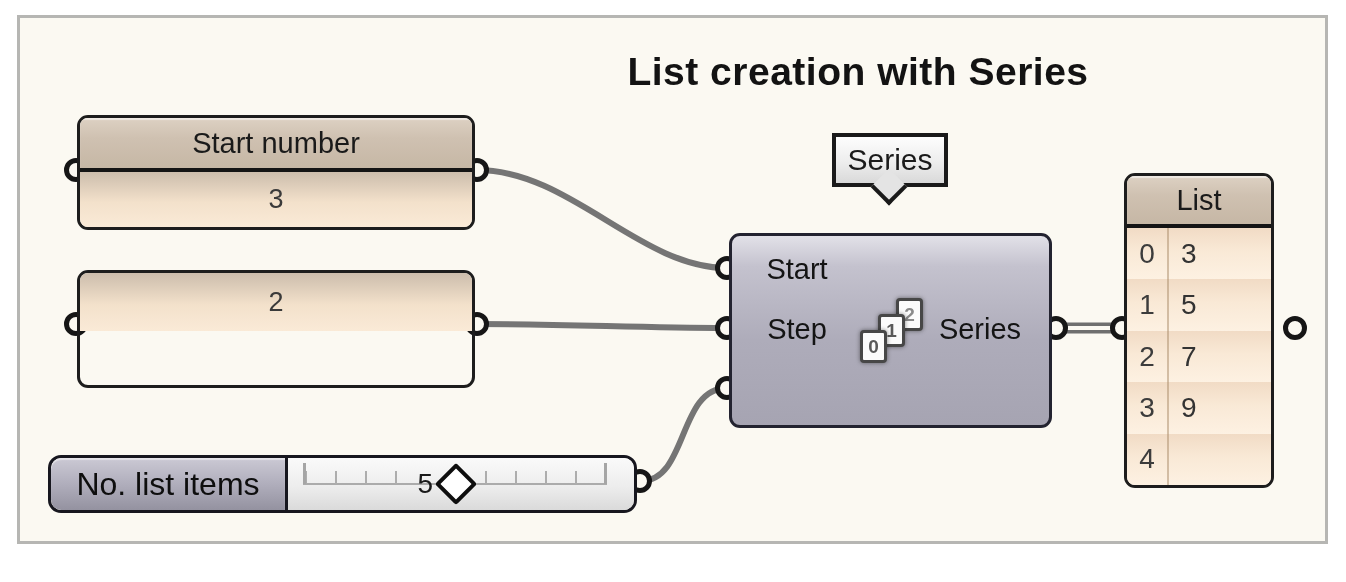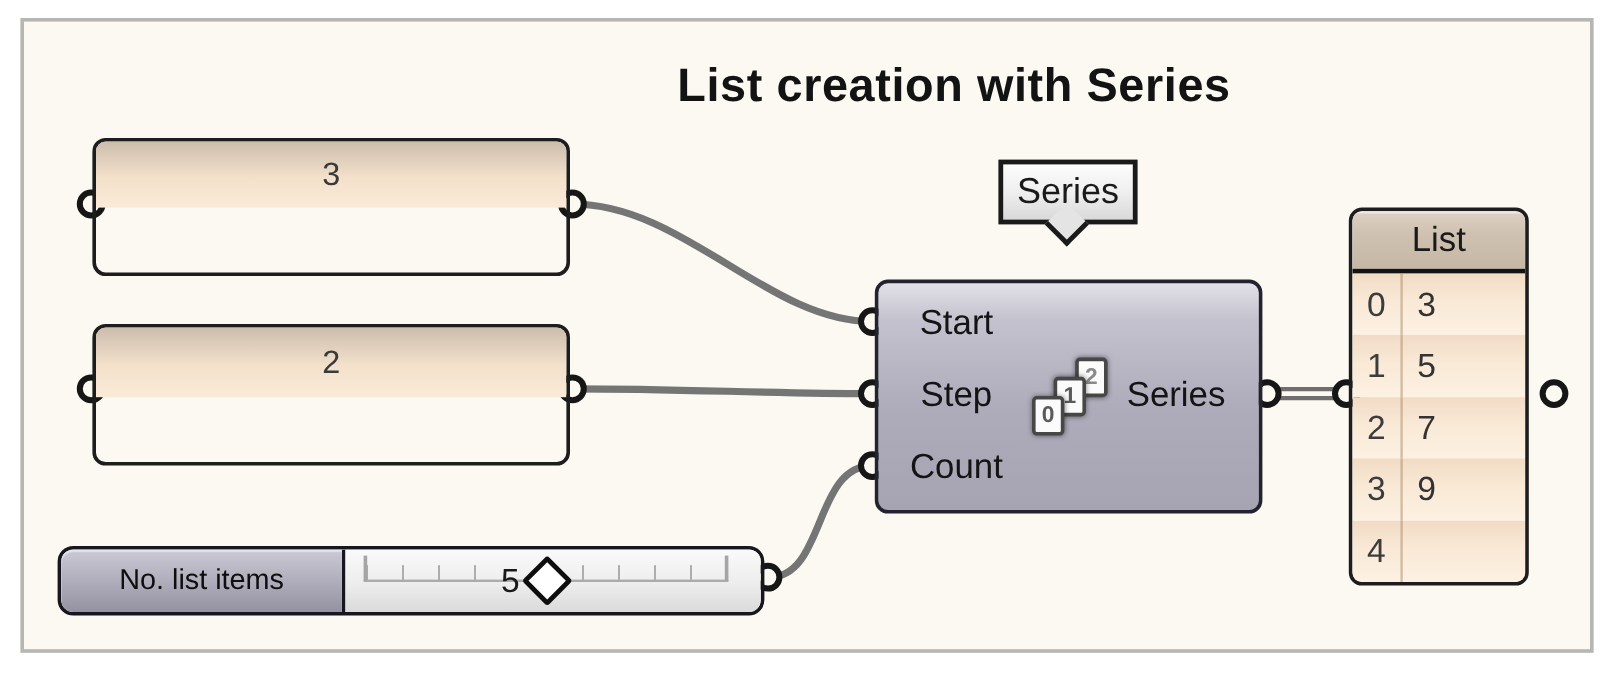--- a/index.html
+++ b/index.html
@@ -1,19 +1,19 @@
 <!DOCTYPE html>
 <html><head>
 <meta charset="utf-8">
 <style>
   html,body{margin:0;padding:0;background:#ffffff;}
   body{width:1346px;height:582px;font-family:"Liberation Sans",sans-serif;-webkit-font-smoothing:antialiased;}
   .stage{position:relative;width:1346px;height:582px;overflow:hidden;}
   .frame{position:absolute;left:17px;top:15px;width:1305px;height:523px;background:#fbf9f2;border:3px solid #b6b6b3;box-sizing:content-box;}
-  .title{position:absolute;left:522px;top:50px;width:546px;text-align:center;font-size:39px;font-weight:bold;color:#131313;z-index:2;letter-spacing:0.5px;}
+  .title{position:absolute;left:585px;top:50px;width:546px;text-align:center;font-size:39px;font-weight:bold;color:#131313;z-index:2;letter-spacing:0.5px;}
 
   .wires{position:absolute;left:0;top:0;width:1346px;height:582px;z-index:1;}
   .wire{fill:none;stroke:#757575;stroke-width:6;stroke-linecap:round;}
   .wire-double-outer{fill:none;stroke:#6f6f6f;stroke-width:11;stroke-linecap:butt;}
   .wire-double-inner{fill:none;stroke:#fbf9f2;stroke-width:4;stroke-linecap:butt;}
 
   .nub{position:absolute;width:24px;height:24px;border-radius:50%;background:#fbf9f2;border:5px solid #161616;box-sizing:border-box;z-index:2;}
 
   .capsule{position:absolute;border:3px solid #1d1d1d;border-radius:11px;box-sizing:border-box;z-index:3;overflow:hidden;}
 
@@ -60,21 +60,21 @@
   .list-rows{flex:1;display:flex;flex-direction:column;}
   .list-row{flex:1;display:flex;background:linear-gradient(180deg,#f1dbc5 0%,#f9e9d6 45%,#fdf1e2 100%);}
   .list-row .idx{width:40px;flex:none;display:flex;align-items:center;justify-content:center;
     border-right:2px solid rgba(170,140,105,.5);font-size:28px;color:#3c3c3c;}
   .list-row .val{flex:1;display:flex;align-items:center;padding-left:12px;font-size:28px;color:#333333;}
 
   
   .slider{left:48px;top:455px;width:589px;height:58px;border-radius:13px;display:flex;border-color:#17171f;}
   .slider-label{width:234px;flex:none;display:flex;align-items:center;justify-content:center;
     background:linear-gradient(180deg,#cbc9d4 0%,#b0aebc 50%,#9492a0 100%);
-    border-right:3px solid #17171f;font-size:24px;color:#0e0e0e;
+    border-right:3px solid #17171f;font-size:32px;color:#0e0e0e;
     box-shadow:inset 0 2px 1px rgba(255,255,255,.5);border-radius:10px 0 0 10px;}
   .slider-track{flex:1;position:relative;background:linear-gradient(180deg,#fafafa 0%,#ededed 55%,#dadada 100%);}
   .rail{position:absolute;left:15px;top:25px;width:304px;height:2px;background:#ababab;}
   .ticks{position:absolute;top:13px;height:13px;background:repeating-linear-gradient(90deg,#adadad 0 2px,transparent 2px 30px);}
   .ticks-left{left:17px;width:110px;}
   .ticks-right{left:197px;width:122px;}
   .tick-major{position:absolute;top:5px;width:3px;height:21px;background:#a5a5a5;}
   .tick-major.m0{left:15px;}
   .tick-major.m1{left:316px;}
   .slider-value{position:absolute;left:95px;top:10px;width:50px;text-align:right;font-size:28px;color:#1a1a1a;line-height:32px;}
@@ -103,31 +103,31 @@
   <div class="nub" style="left:465px;top:312px;"></div>
   <div class="nub" style="left:715px;top:256px;"></div>
   <div class="nub" style="left:715px;top:316px;"></div>
   <div class="nub" style="left:715px;top:376px;"></div>
   <div class="nub" style="left:1044px;top:316px;"></div>
   <div class="nub" style="left:628px;top:469px;"></div>
   <div class="nub" style="left:1110px;top:316px;"></div>
   <div class="nub" style="left:1283px;top:316px;"></div>
 
   <div class="capsule vpanel panel-start">
+    <div class="ph">Start number</div>
     <div class="pb">3</div>
   </div>
 
   <div class="capsule vpanel panel-step">
     <div class="pb">2</div>
   </div>
 
   <div class="capsule series">
     <div class="in-label" style="top:76px;">Step</div>
     <div class="in-label" style="top:16px;">Start</div>
-    <div class="in-label" style="top:136px;">Count</div>
     <div class="out-label" style="top:76px;">Series</div>
     <div class="gh-icon">
       <div class="icard c2">2</div>
       <div class="icard c1">1</div>
       <div class="icard c0">0</div>
     </div>
   </div>
 
   <div class="tooltip-pointer"></div>
   <div class="tooltip">Series</div>

